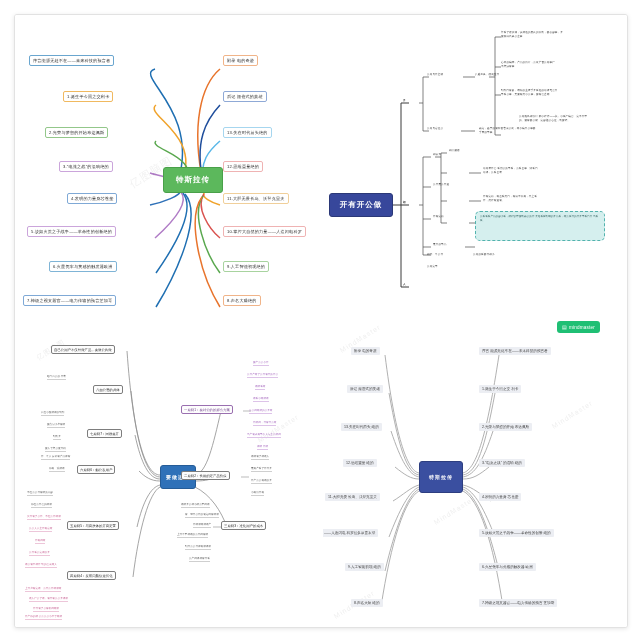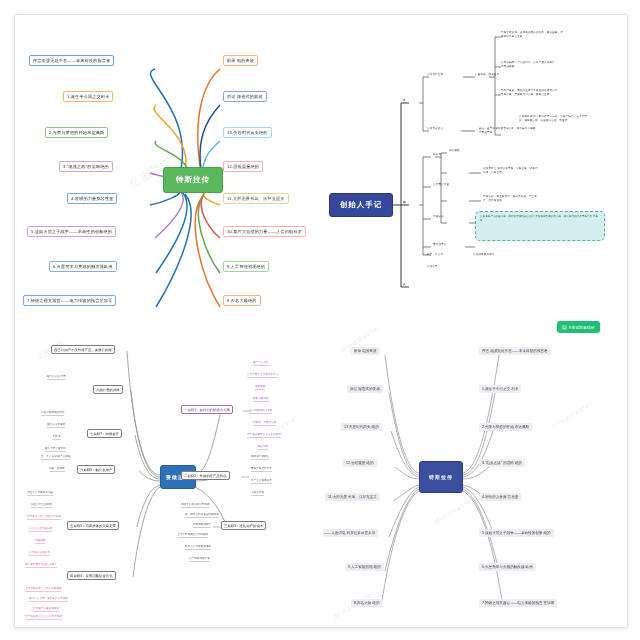--- a/index.html
+++ b/index.html
@@ -181,21 +181,21 @@
         <path d="M118,158 L124,158"></path>
         <path d="M118,186 L124,186"></path>
         <path d="M118,208 L124,208"></path>
         <path d="M146,158 L158,158"></path>
         <path d="M146,186 L158,186"></path>
         <path d="M146,208 L158,208"></path>
         <path d="M142,232 L152,232"></path>
       </g>
     </svg>
 
-    <div class="root root-navy" style="left:6px;top:178px;width:64px;height:24px;">创始人手记</div>
+    <div class="root root-navy" style="left:6px;top:178px;width:64px;height:24px;">开有开公做</div>
 
     <div class="tnode b" style="left:80px;top:84px;">月</div>
     <div class="tnode b" style="left:80px;top:186px;">相</div>
     <div class="tnode b" style="left:80px;top:268px;">人</div>
 
     <div class="tnode" style="left:104px;top:58px;">公众号开之前</div>
     <div class="tnode" style="left:104px;top:112px;">公众号定位公</div>
     <div class="tnode" style="left:152px;top:58px;">八遍工具、微众生开</div>
 
     <div class="tnode" style="left:178px;top:16px;width:112px;">并看了很多期，认得他的朋友的说明，要么是事，开

